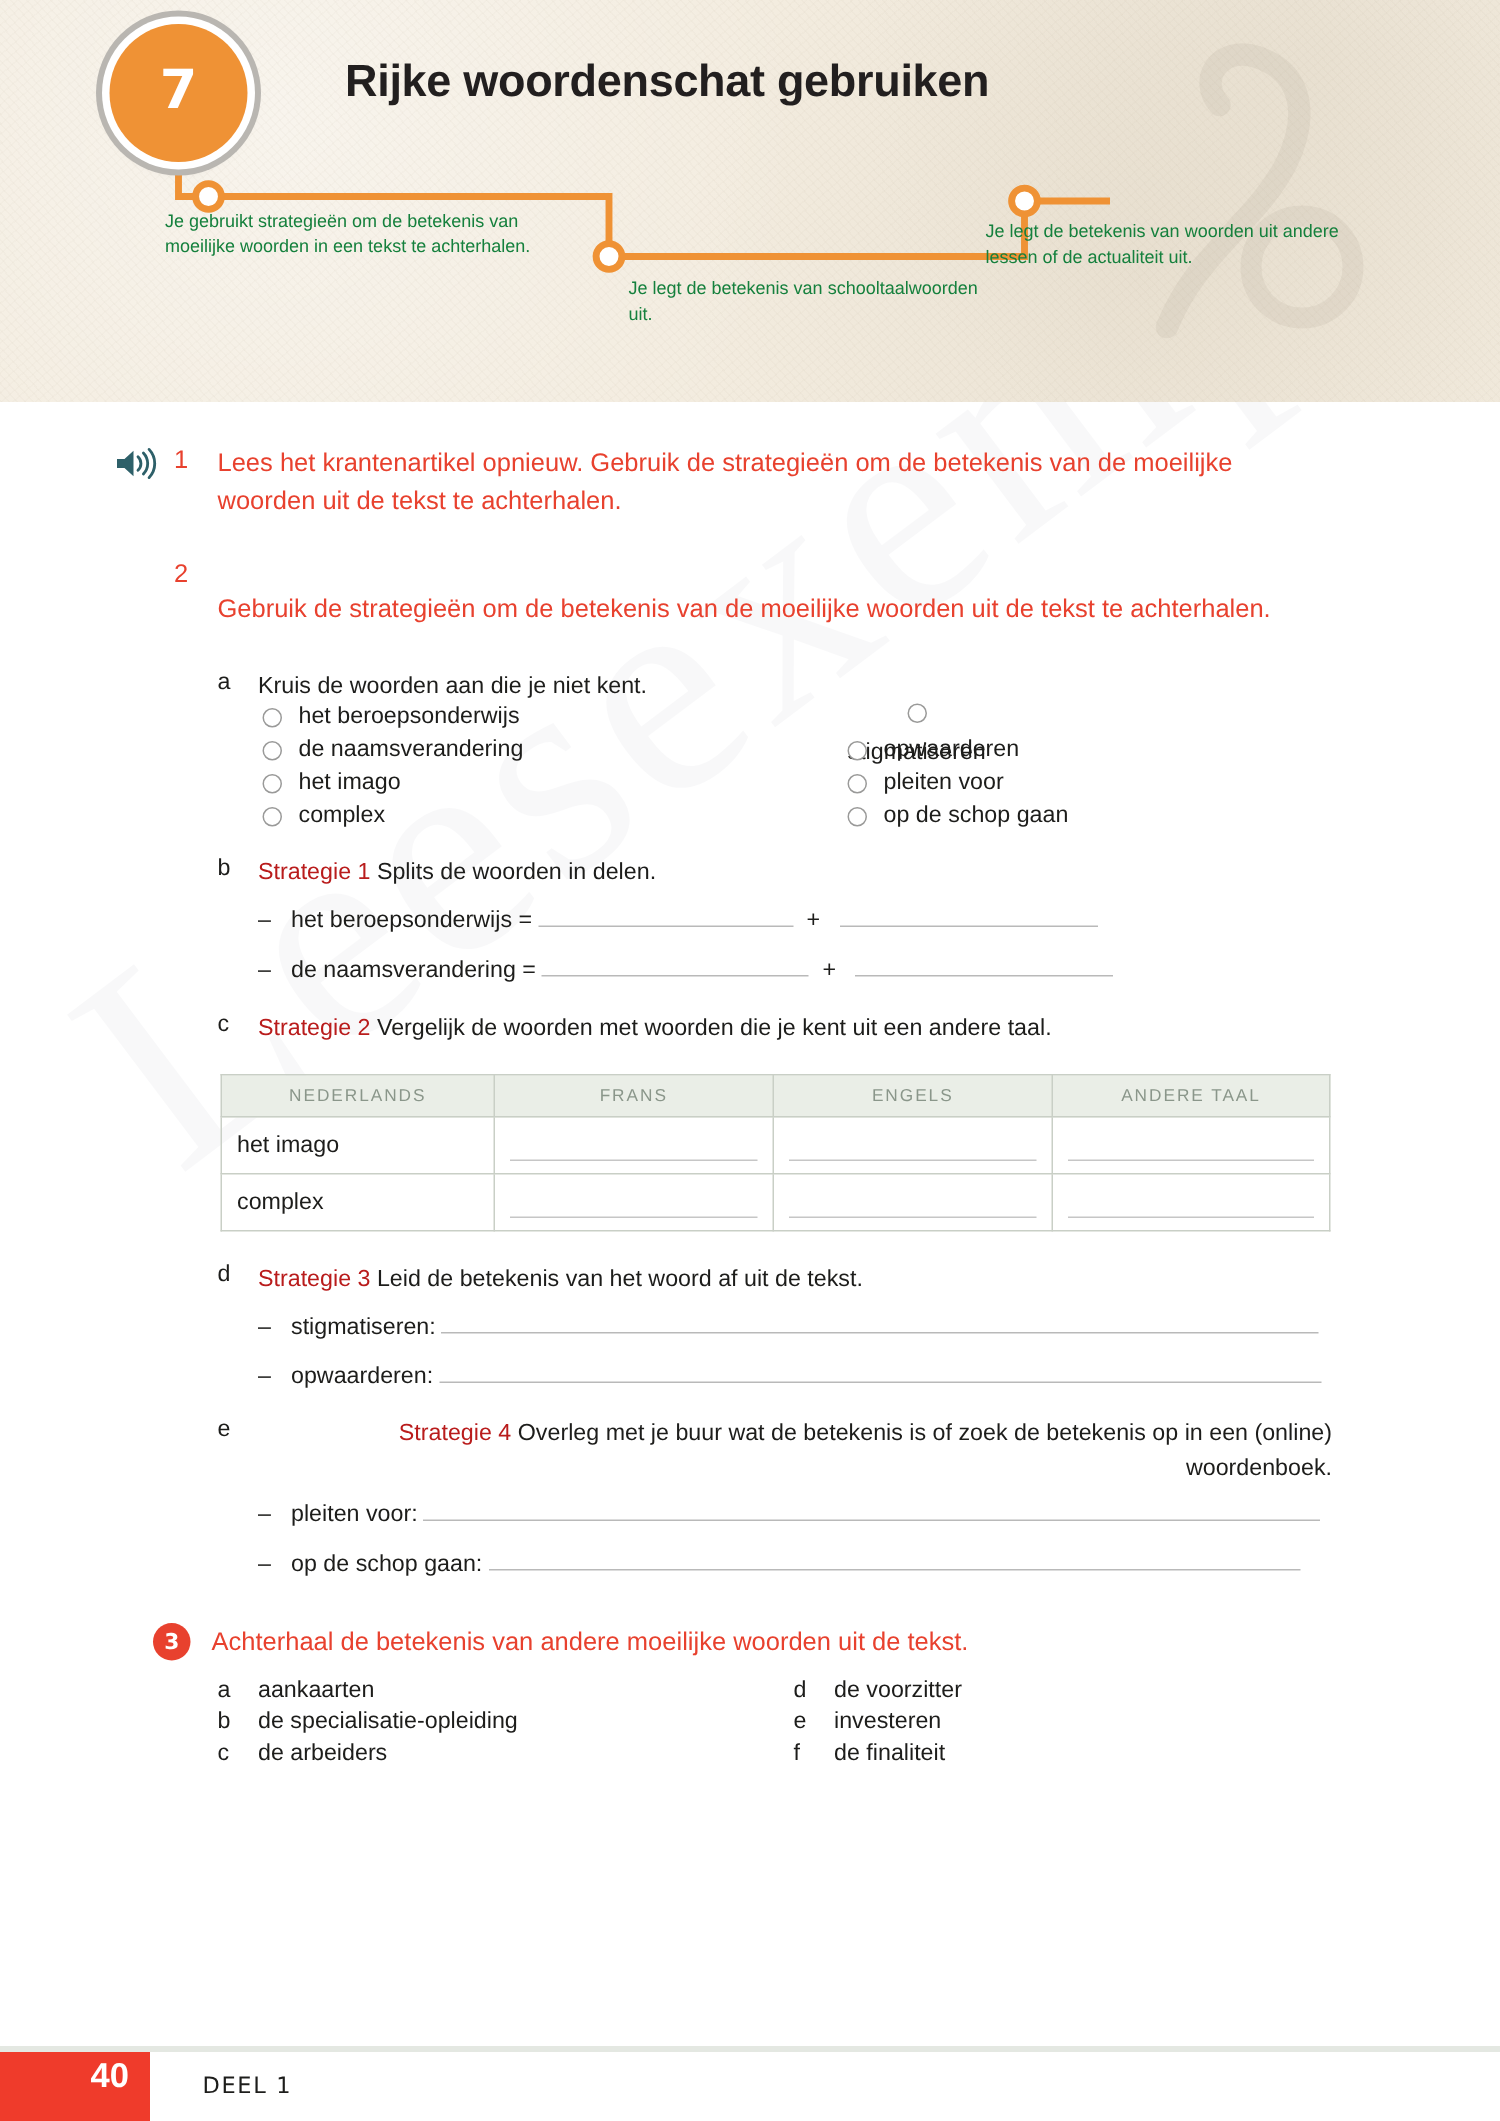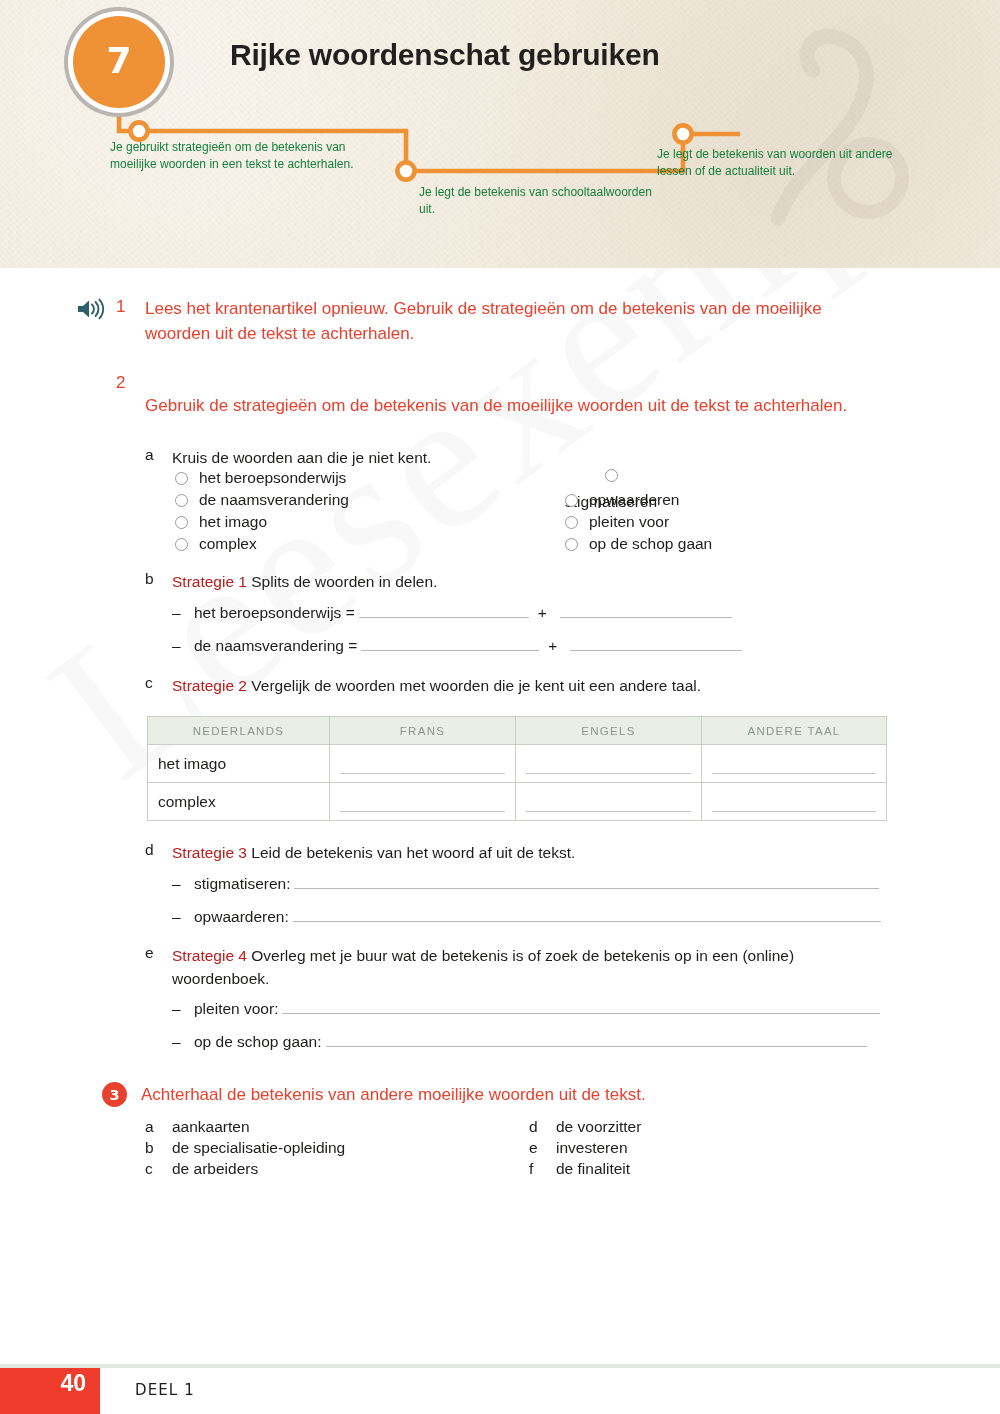--- a/index.html
+++ b/index.html
@@ -486,21 +486,21 @@
   <span>stigmatiseren:</span>
   <span class="fill-line" style="width:585px;"></span>
 </div>
 <div class="dash-row" style="left:172px; top:908px;">
   <span class="dash">–</span>
   <span>opwaarderen:</span>
   <span class="fill-line" style="width:588px;"></span>
 </div>
 
 <div class="sub-letter" style="left:145px; top:944px;">e</div>
-<div class="sub-text" style="left:172px; top:944px; width:716px; text-indent:0;">
+<div class="sub-text" style="left:172px; top:944px; width:716px; text-indent:0;text-align:right;">
   <span class="strat">Strategie 4</span>
   <span>Overleg met je buur wat de betekenis is of zoek de betekenis op in een (online) woordenboek.</span>
 </div>
 
 <div class="dash-row" style="left:172px; top:1000px;">
   <span class="dash">–</span>
   <span>pleiten voor:</span>
   <span class="fill-line" style="width:598px;"></span>
 </div>
 <div class="dash-row" style="left:172px; top:1033px;">

